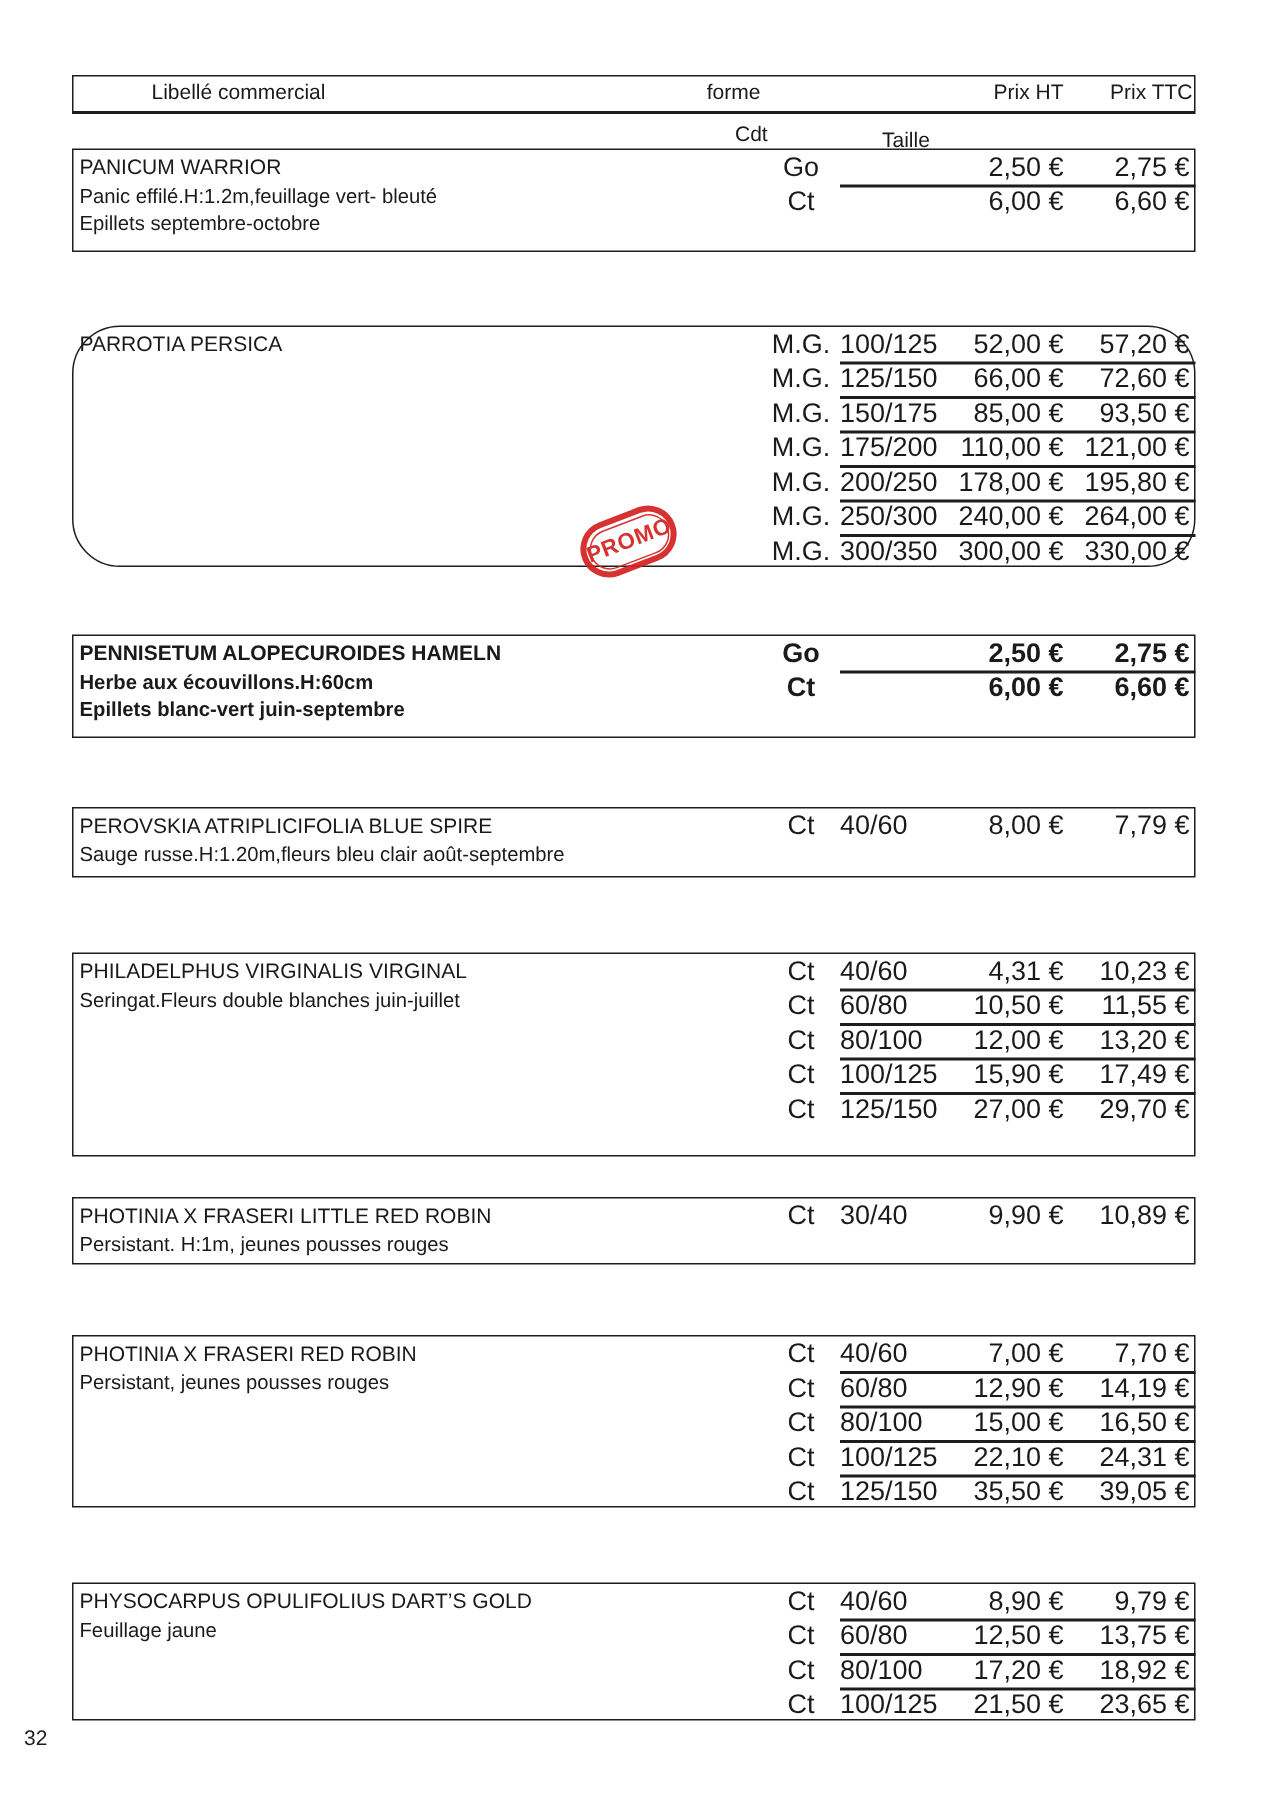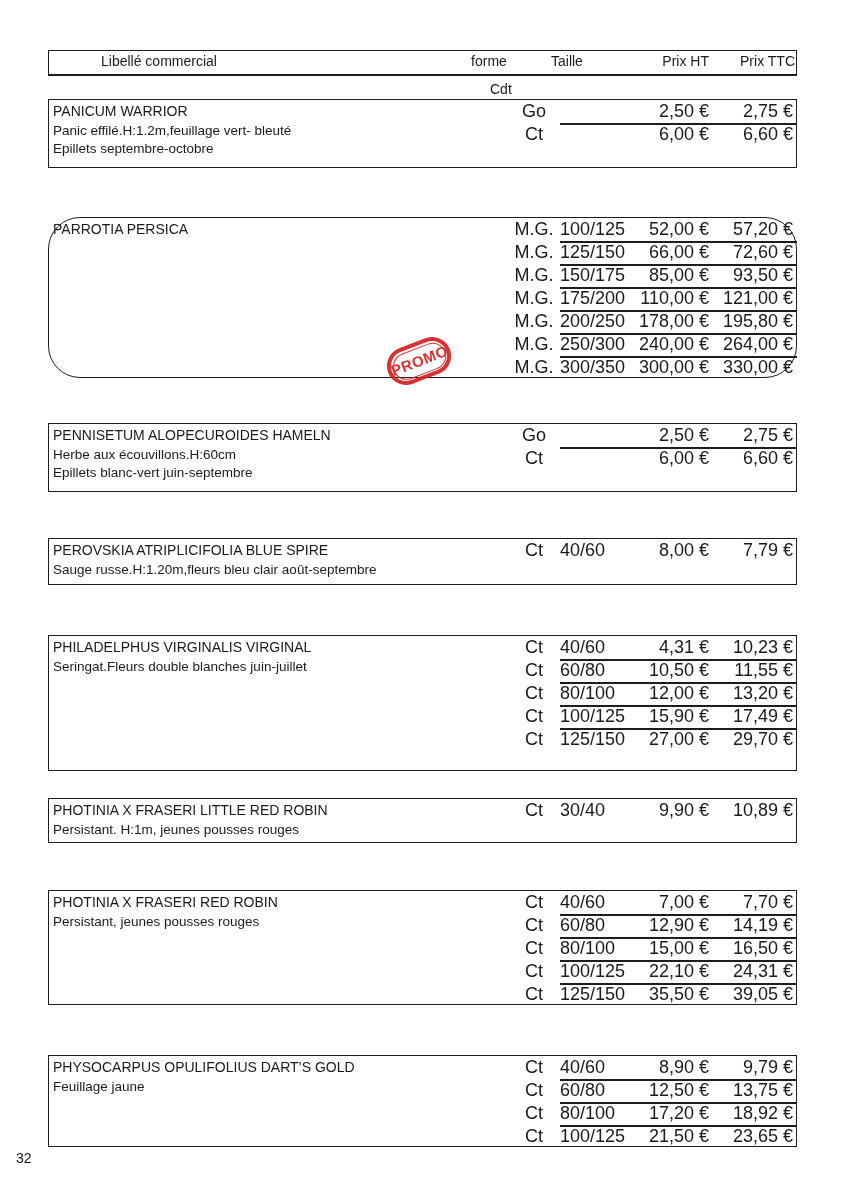--- a/index.html
+++ b/index.html
@@ -10,21 +10,21 @@
   
   .hdr{
     position:absolute;left:48px;top:50px;width:749px;height:26px;
     box-sizing:border-box;border:1.5px solid #1d1d1d;border-bottom-width:2.5px;
     font-size:14px;line-height:21px;
   }
   .hdr .cell{position:absolute;top:0;white-space:nowrap;}
   .h-libelle{left:4px;margin-left:48px;}
   .h-forme{left:410px;width:60px;text-align:center;}
   .h-cdt{left:441px;width:44px;margin-top:28px;}
-  .h-taille{left:502px;}
+  .h-taille{left:539px;margin-top:32px;}
   .h-ht{right:87px;}
   .h-ttc{right:1px;}
   
   .block{
     position:absolute;left:48px;width:749px;box-sizing:border-box;
     border:1.5px solid #1d1d1d;background:#fff;
   }
   .name{position:absolute;left:4px;top:3px;font-size:14px;white-space:nowrap;}
   .desc{position:absolute;left:4px;top:22px;font-size:13.5px;line-height:18px;white-space:nowrap;}
   .rows{position:absolute;left:0;top:0;right:0;bottom:0;}
@@ -138,21 +138,21 @@
             <span class="c cdt">M.G.</span>
             <span class="c taille">300/350</span>
             <span class="c ht">300,00 €</span>
             <span class="c ttc">330,00 €</span>
           </div>
         </div>
     <div class="stamp" style="display: block; border-color: rgb(212, 32, 32);">
           <span style="color: rgb(212, 32, 32);">PROMO</span>
         </div>
   </div>
-      <div class="block" style="top: 423px; height: 69px;">
+      <div class="block" style="top: 423px; height: 69px; font-weight: bold;">
     <div class="name">PENNISETUM ALOPECUROIDES HAMELN</div>
     <div class="desc">
           <div>Herbe aux écouvillons.H:60cm</div>
           <div>Epillets blanc-vert juin-septembre</div>
         </div>
     <div class="rows">
           <div class="row" style="top: 0px;">
             <span class="c cdt">Go</span>
             <span class="c taille"></span>
             <span class="c ht">2,50 €</span>

